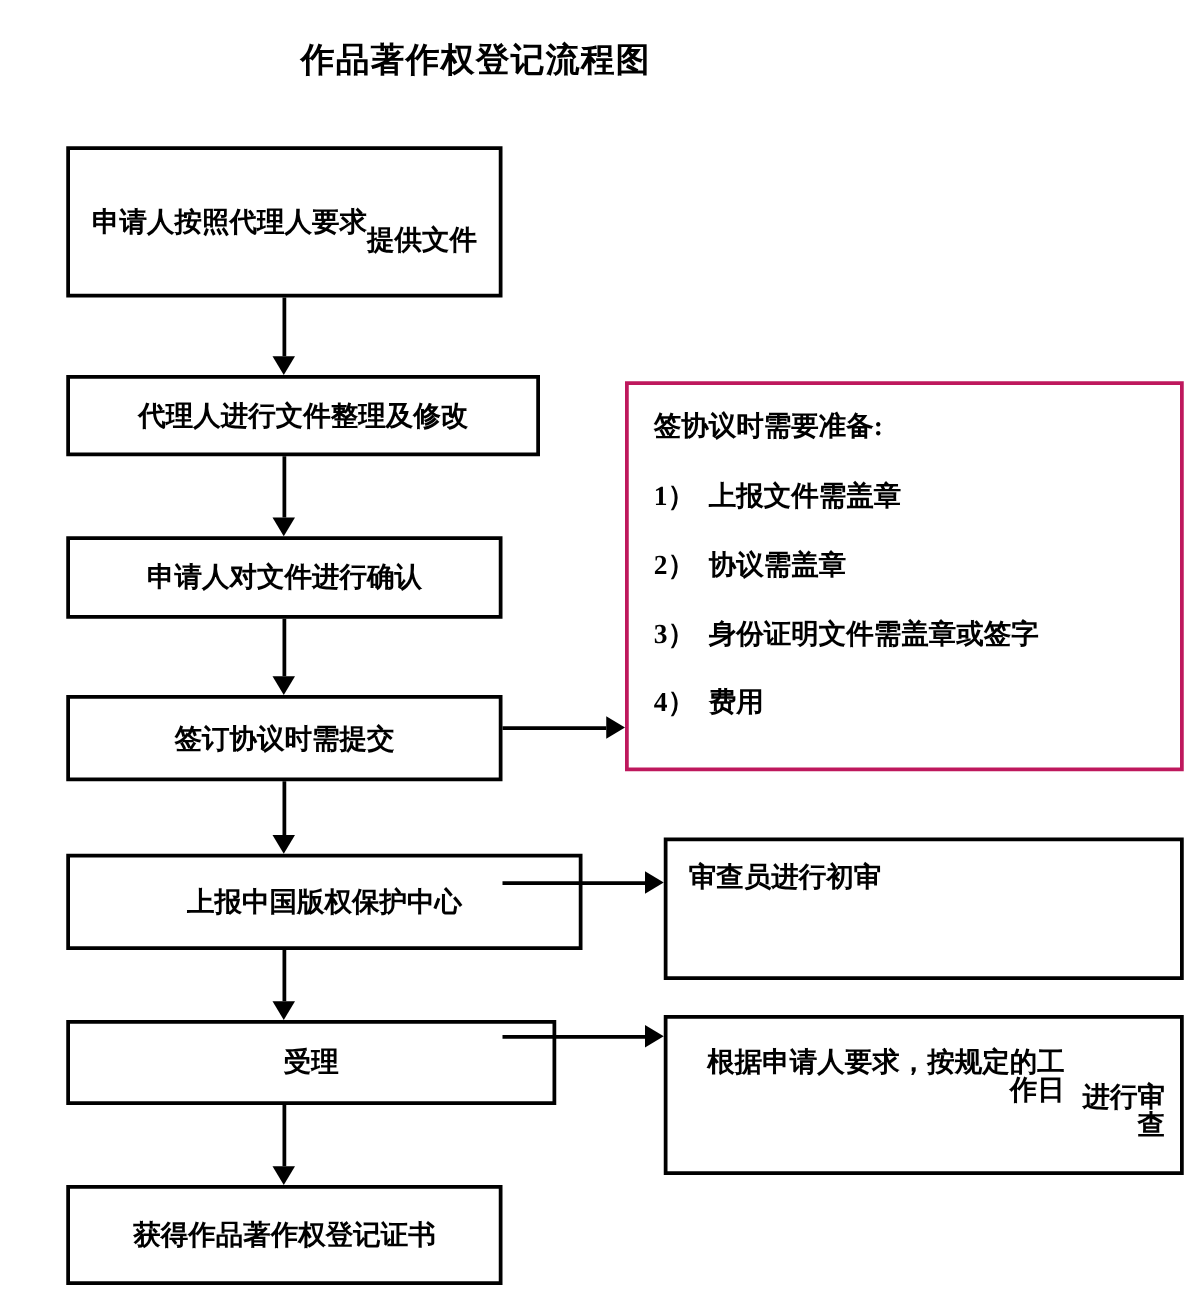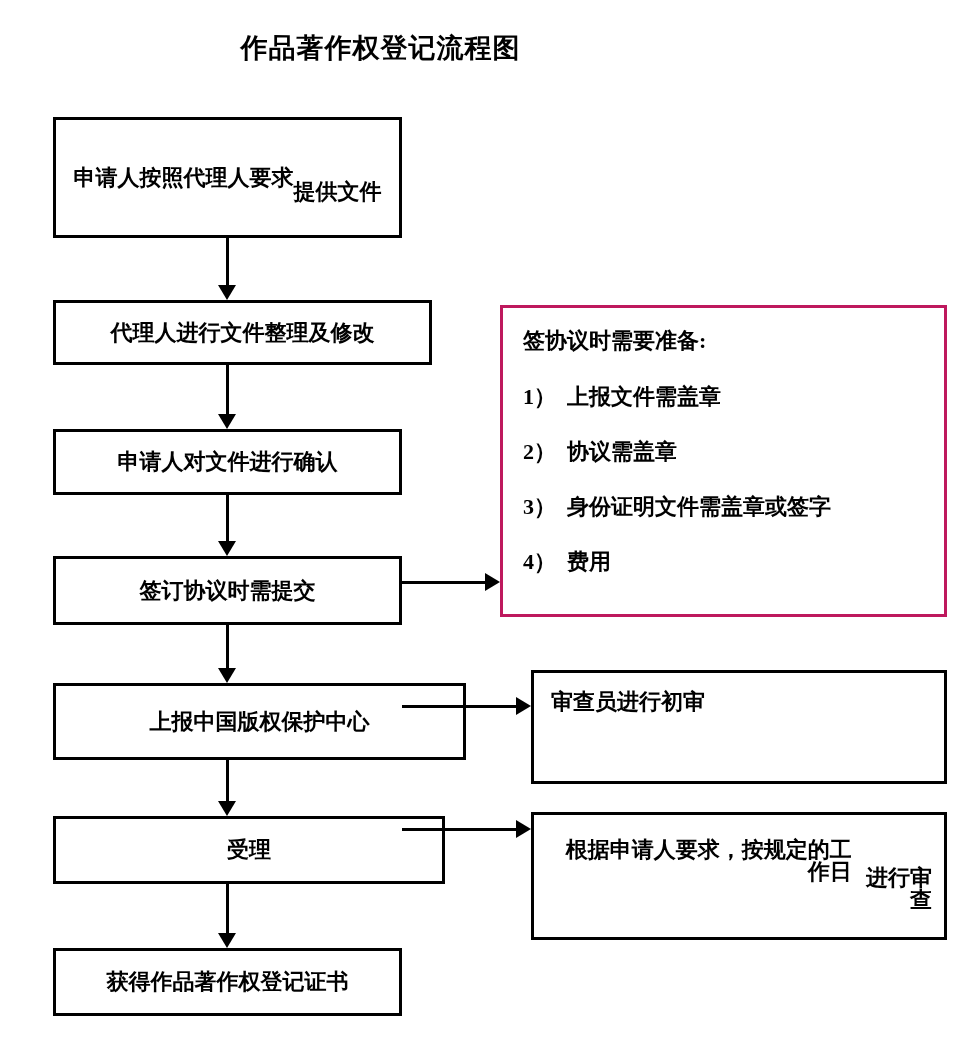--- a/index.html
+++ b/index.html
@@ -144,21 +144,21 @@
   </div>
 
   <div class="node center" style="left:53px; top:683px; width:413px; height:77px;">
     <span class="ln">上报中国版权保护中心</span>
   </div>
 
   <div class="node center" style="left:53px; top:816px; width:392px; height:68px;">
     <span class="ln">受理</span>
   </div>
 
-  <div class="node center" style="left:53px; top:948px; width:349px; height:68px;text-align:center;">
+  <div class="node center" style="left:53px; top:948px; width:349px; height:80px;text-align:center;">
     <span class="ln">获得作品著作权登记证书</span>
   </div>
 
   <div class="note-panel" style="left:500px; top:305px; width:447px; height:312px;">
     <span class="note-heading">签协议时需要准备:</span>
 
     <div class="note-item">
       <span class="num">1）</span>
       <span class="txt">上报文件需盖章</span>
     </div>

